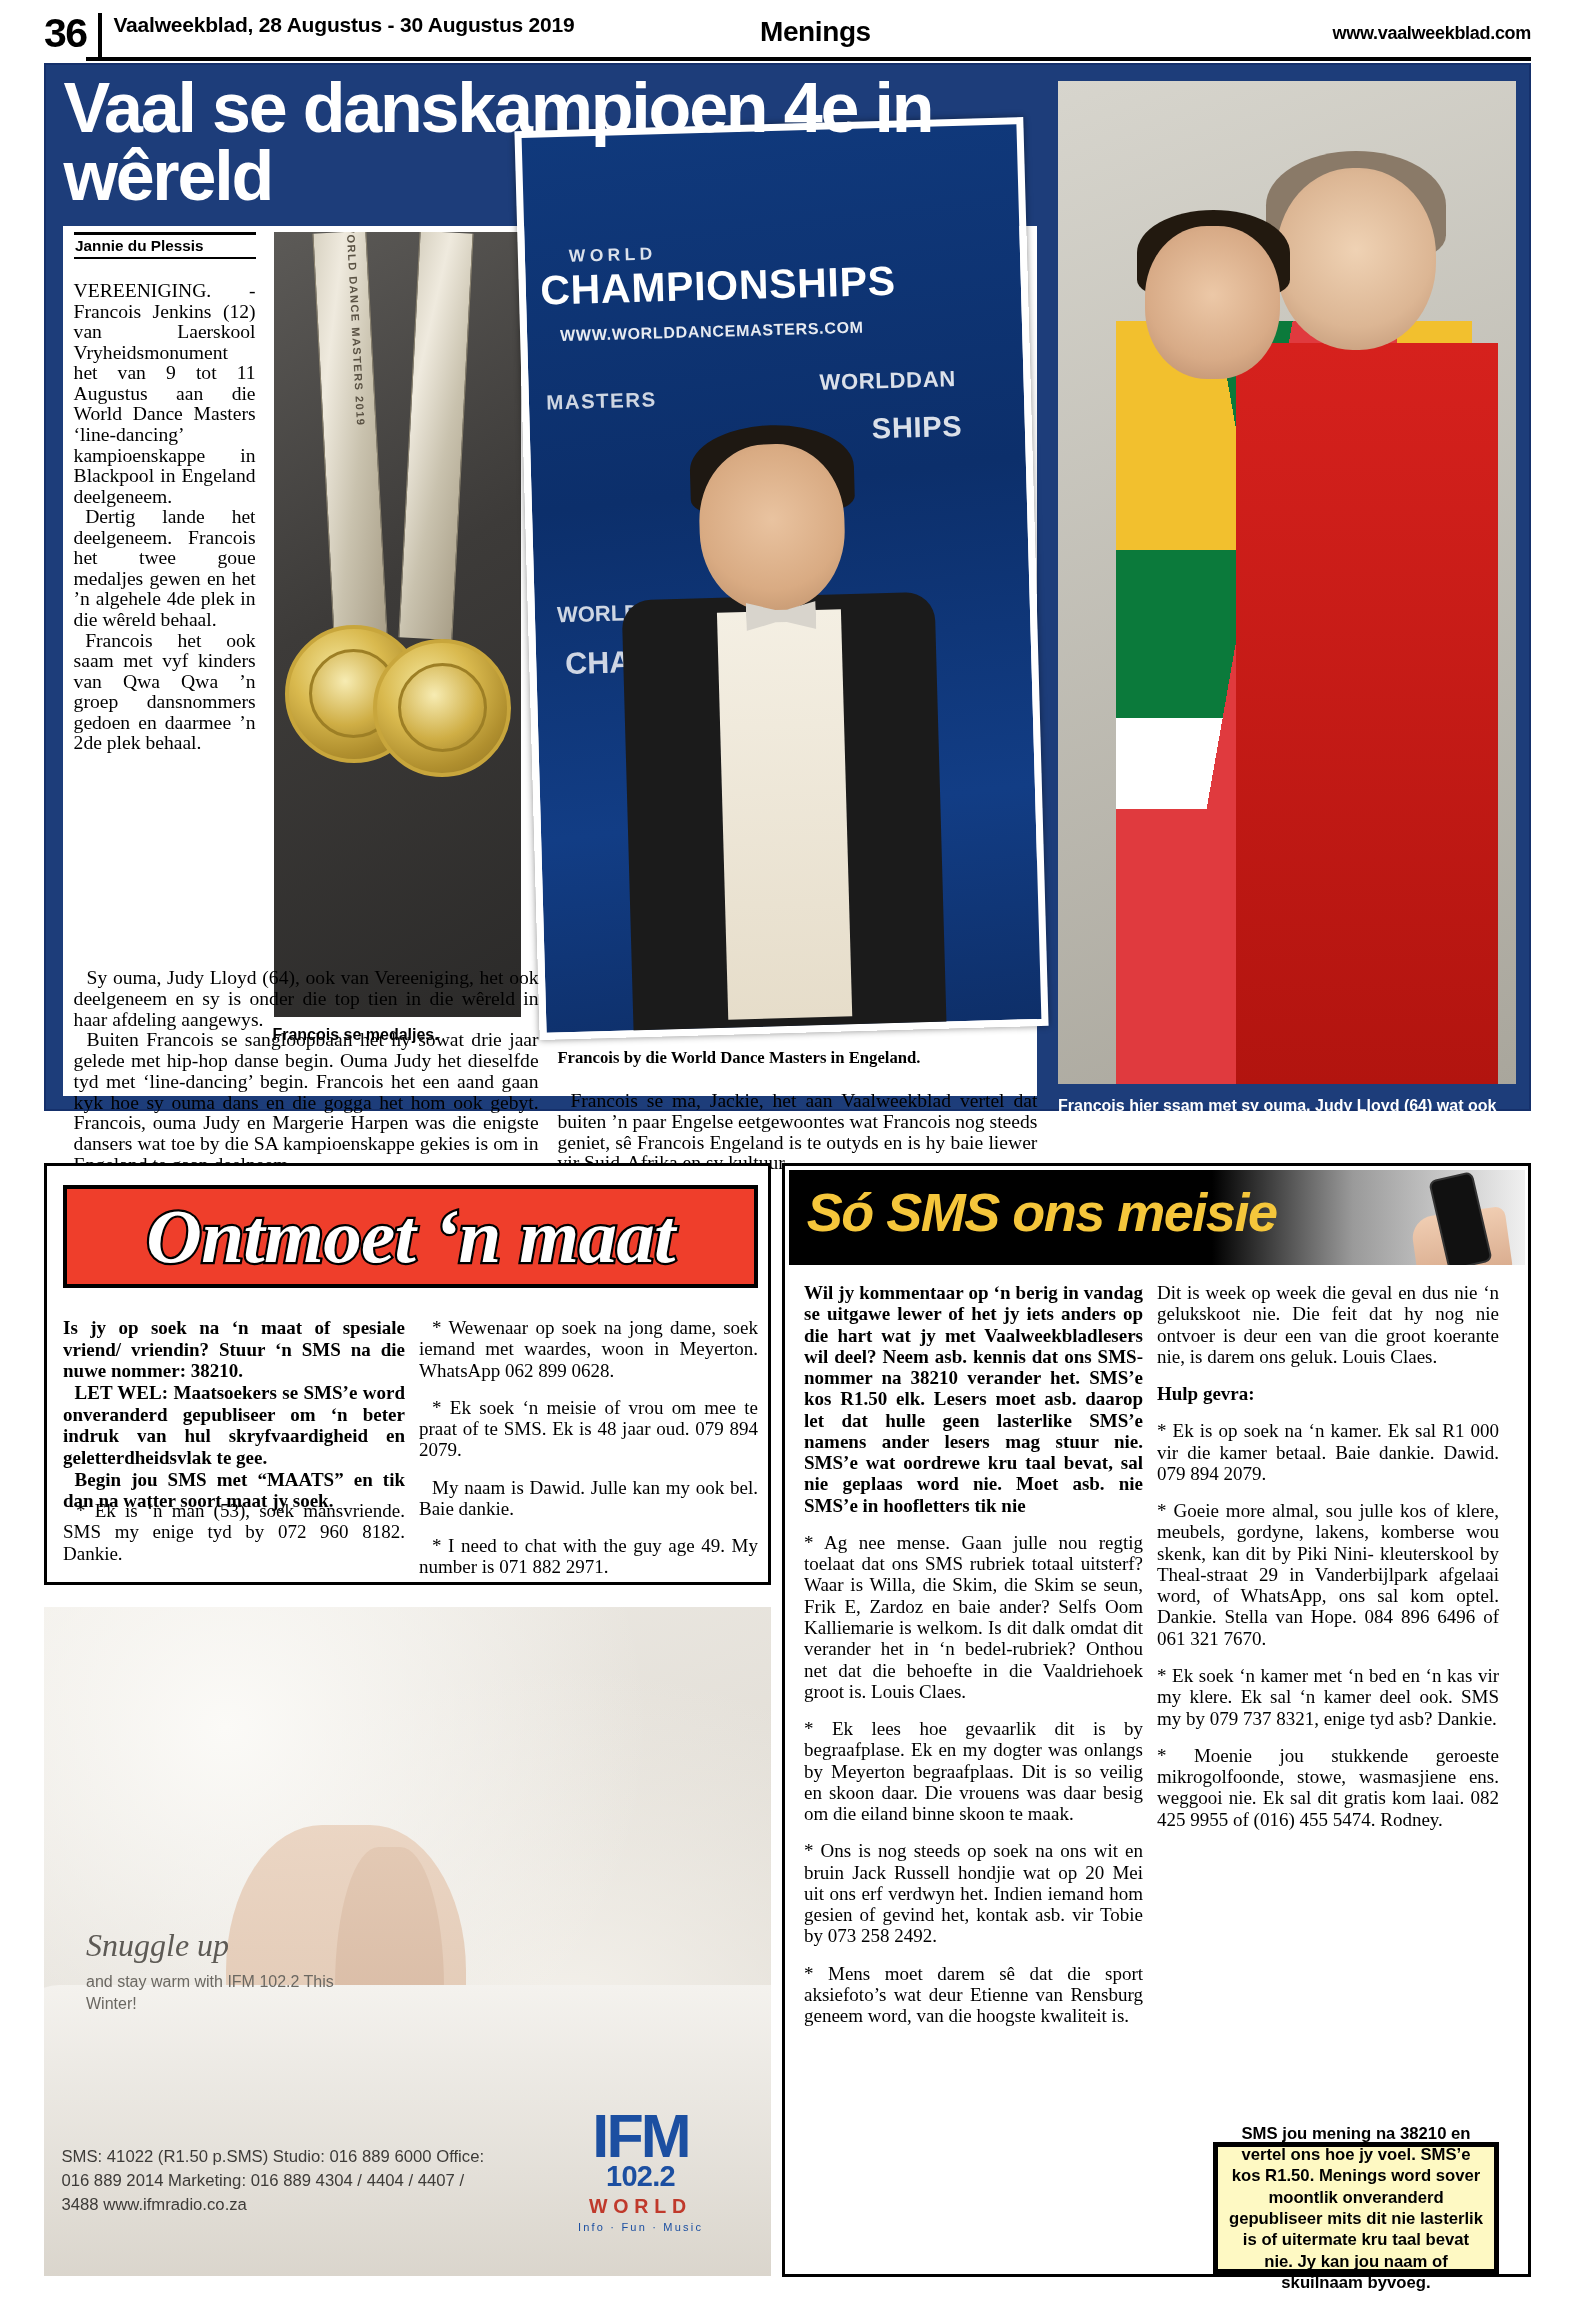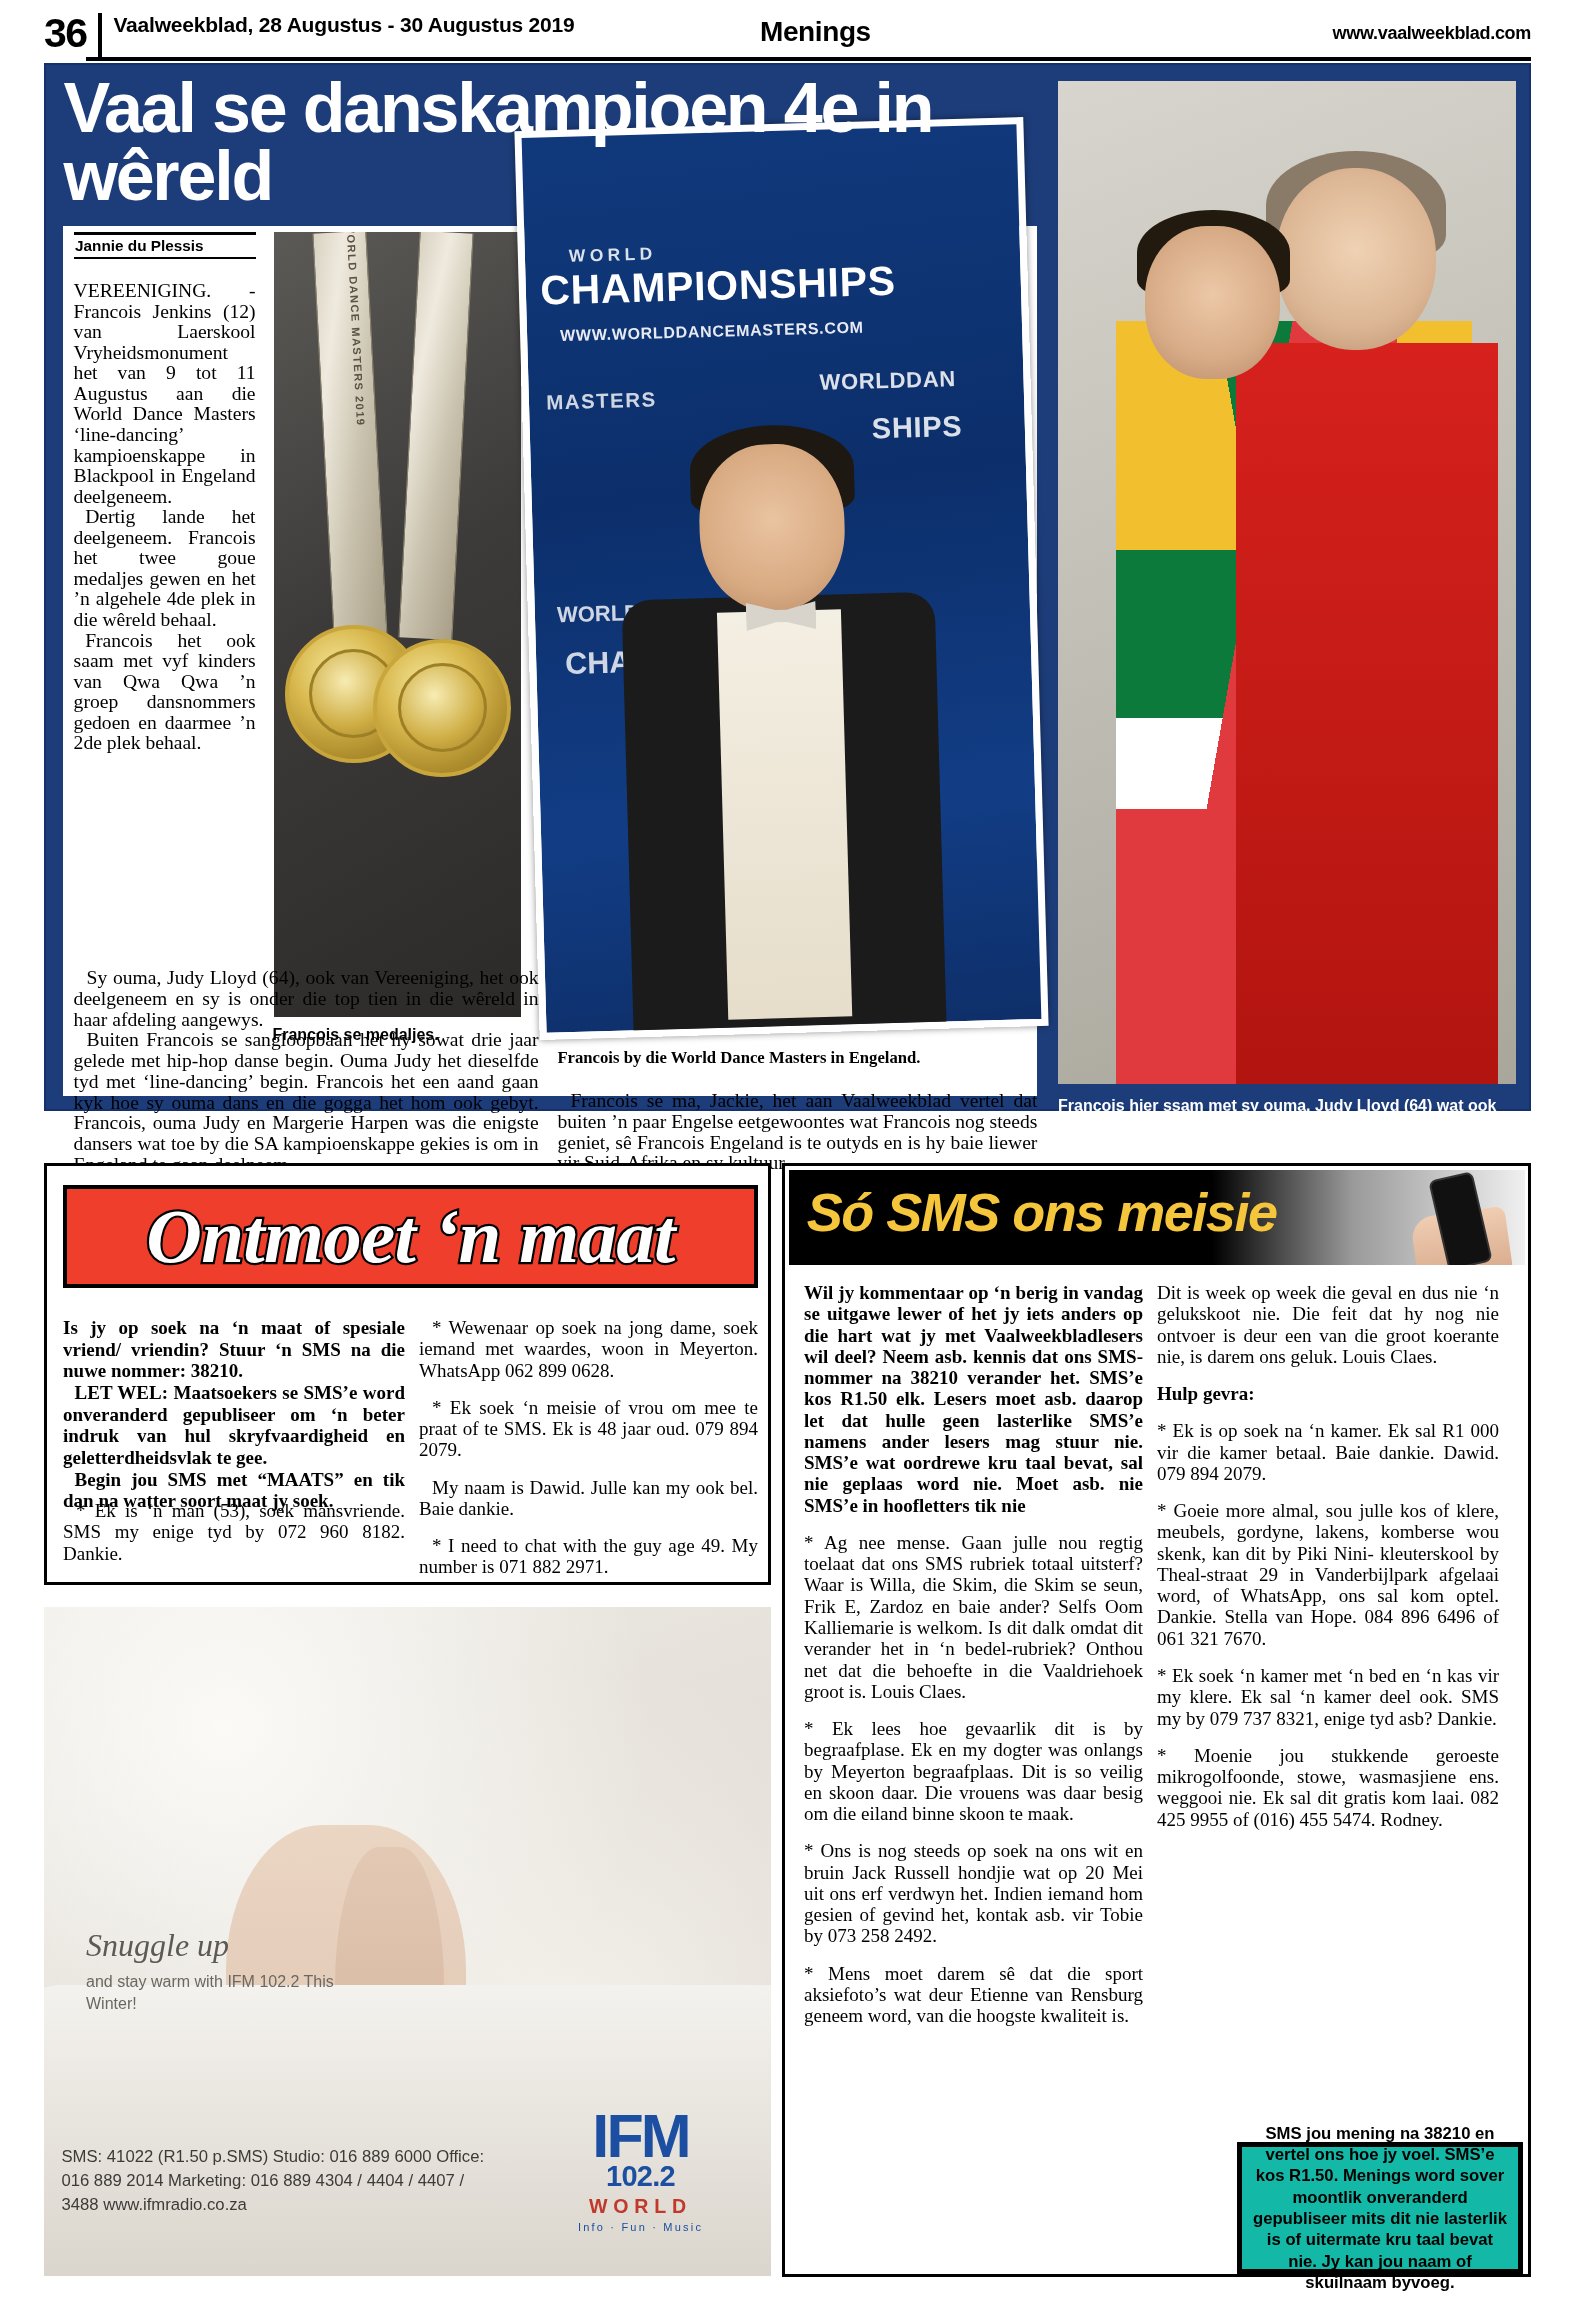--- a/index.html
+++ b/index.html
@@ -374,22 +374,22 @@
   .sms-colR{
     position:absolute; left:372px; top:116px; width:342px;
     font-size:19px; line-height:1.12; text-align:justify; color:#000;
   }
   .sms-colL p, .sms-colR p{ margin:0 0 16px 0; }
   .sms-colL p.lead, .sms-colR p.lead{ font-weight:bold; margin-bottom:16px; }
   .sms-colR p.subhead{ font-weight:bold; margin-bottom:16px; }
 
   .sms-yellow{
     position:absolute; left:428px; top:976px; width:286px; height:132px;
-    background:#14b8a6; border:5.1px solid #000;
-    display:flex; align-items:center; justify-content:center; padding:7.3px 10.2px;margin-left:24px;
+    background:#fef9c3; border:5.1px solid #000;
+    display:flex; align-items:center; justify-content:center; padding:7.3px 10.2px;
   }
   .sms-yellow span{
     font-family:"Liberation Sans", sans-serif; font-weight:bold;
     font-size:16.7px; line-height:1.28; text-align:center; color:#000;
   }
 </style>
 </head>
 <body>
 
 <div class="masthead">

